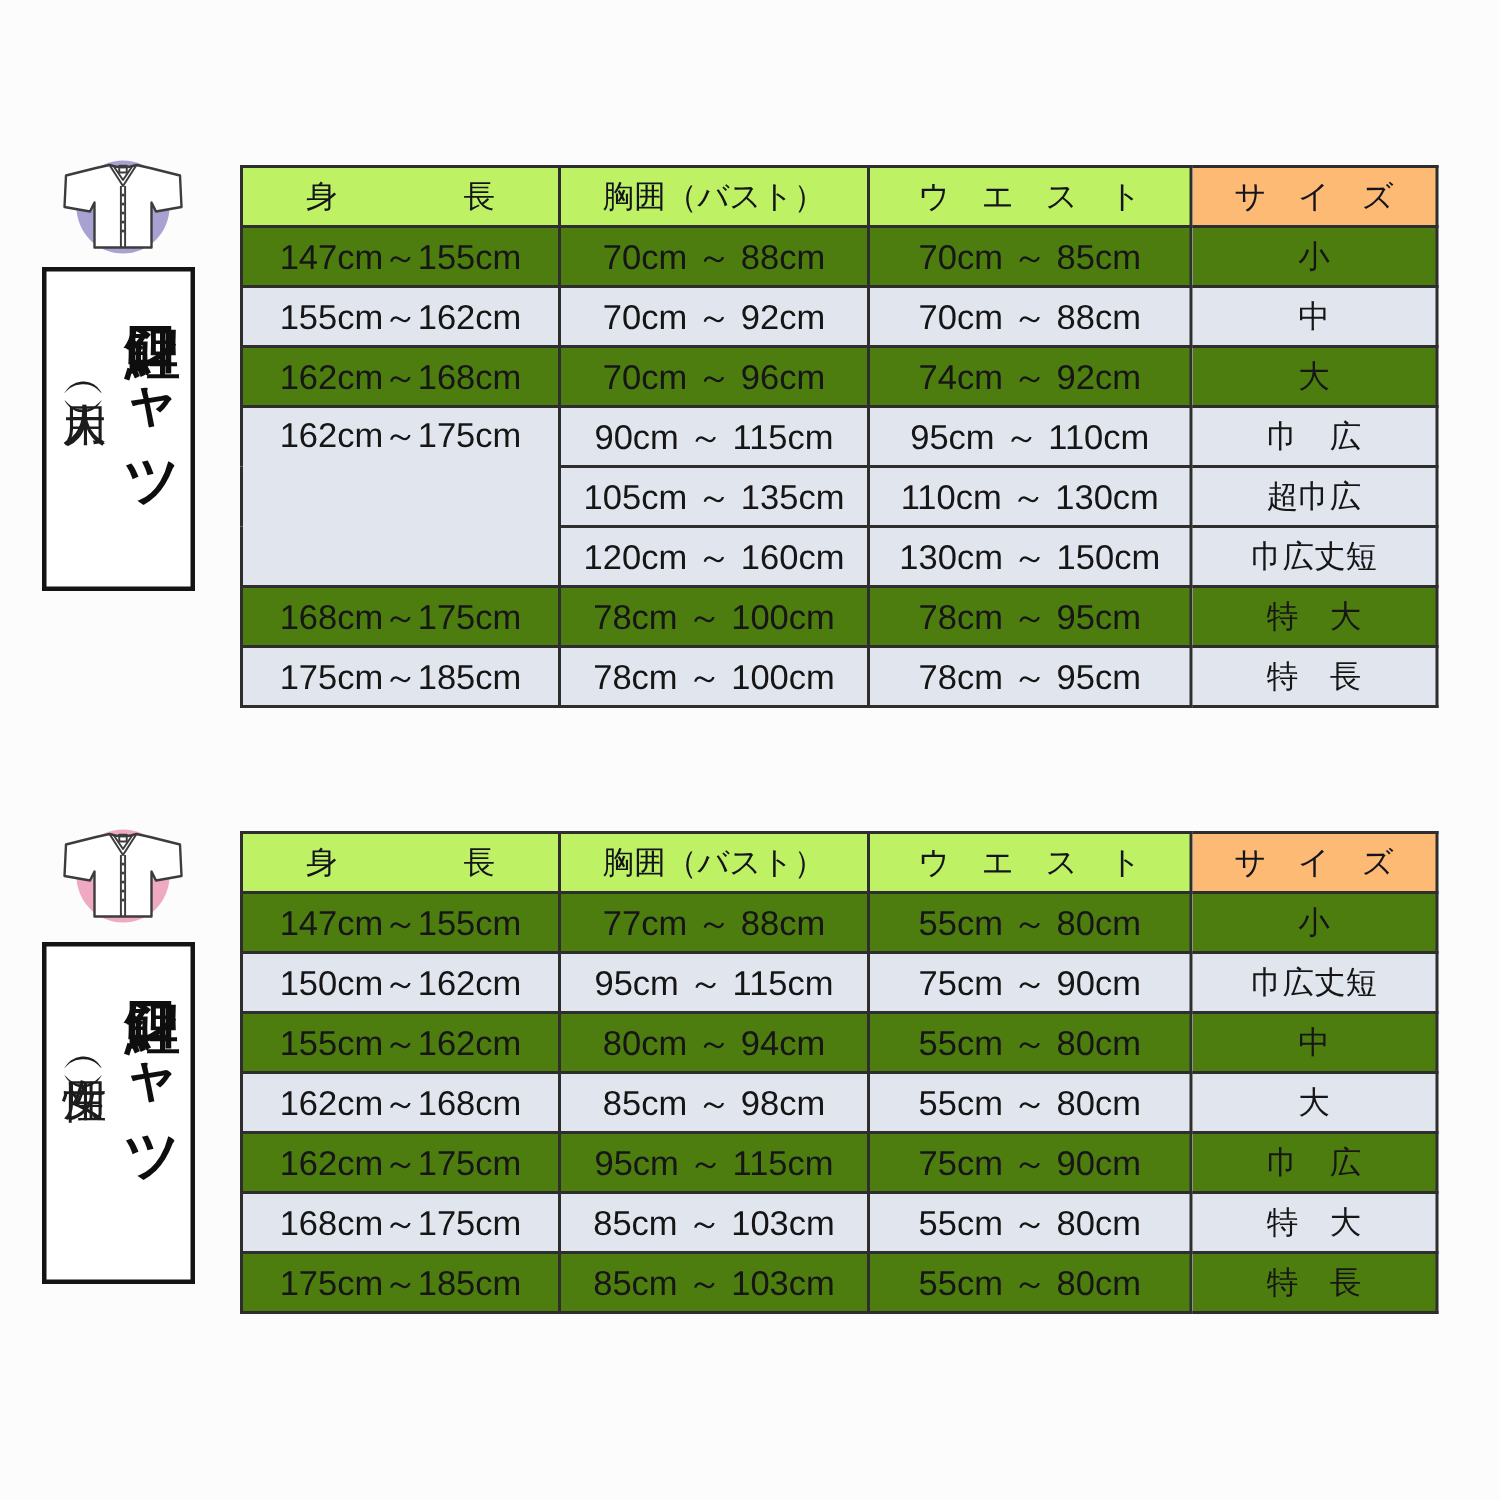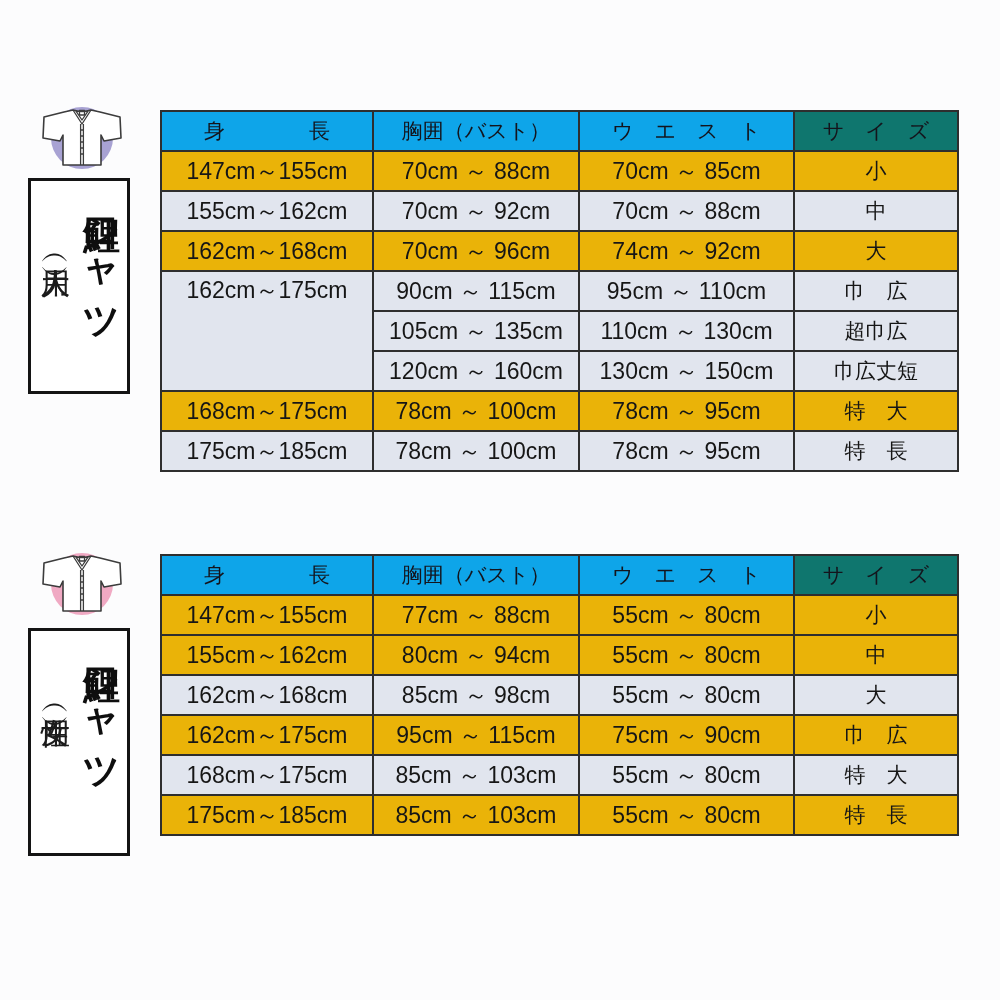--- a/index.html
+++ b/index.html
@@ -41,23 +41,23 @@
   .table-adult{top:110px;}
   .table-women{top:554px;}
   .size-table th,.size-table td{
     border:2px solid #2e2e2e;height:38px;padding:0;
     text-align:center;vertical-align:middle;
     font-weight:normal;white-space:nowrap;overflow:hidden;
   }
   .size-table th{font-size:21px;color:#14141c;}
   .size-table td{font-size:23px;color:#161616;}
   .size-table td.size-cell{font-size:21px;}
-  th.h-blue{background:#0ea5e9;}
-  th.h-pink{background:#0f766e;margin-left:33px;}
-  .c-white{background:#eab308;}
+  th.h-blue{background:#bef264;}
+  th.h-pink{background:#fdba74;margin-left:33px;}
+  .c-white{background:#4d7c0f;}
   .c-blue{background:#e1e5ee;}
   td.span-cell{vertical-align:top;}
   td.span-cell span{display:block;height:38px;line-height:36px;}
 </style>
 </head>
 <body>
 
 <div class="page">
 
   <div class="shirt-badge badge-adult">
@@ -202,20 +202,26 @@
         <th class="h-pink">サ　イ　ズ</th>
       </tr>
     </thead>
     <tbody>
       <tr class="c-white">
         <td>147cm～155cm</td>
         <td>77cm ～ 88cm</td>
         <td>55cm ～ 80cm</td>
         <td class="size-cell">小</td>
       </tr>
+      <tr class="c-blue">
+        <td>150cm～162cm</td>
+        <td>95cm ～ 115cm</td>
+        <td>75cm ～ 90cm</td>
+        <td class="size-cell">巾広丈短</td>
+      </tr>
       <tr class="c-white">
         <td>155cm～162cm</td>
         <td>80cm ～ 94cm</td>
         <td>55cm ～ 80cm</td>
         <td class="size-cell">中</td>
       </tr>
       <tr class="c-blue">
         <td>162cm～168cm</td>
         <td>85cm ～ 98cm</td>
         <td>55cm ～ 80cm</td>

